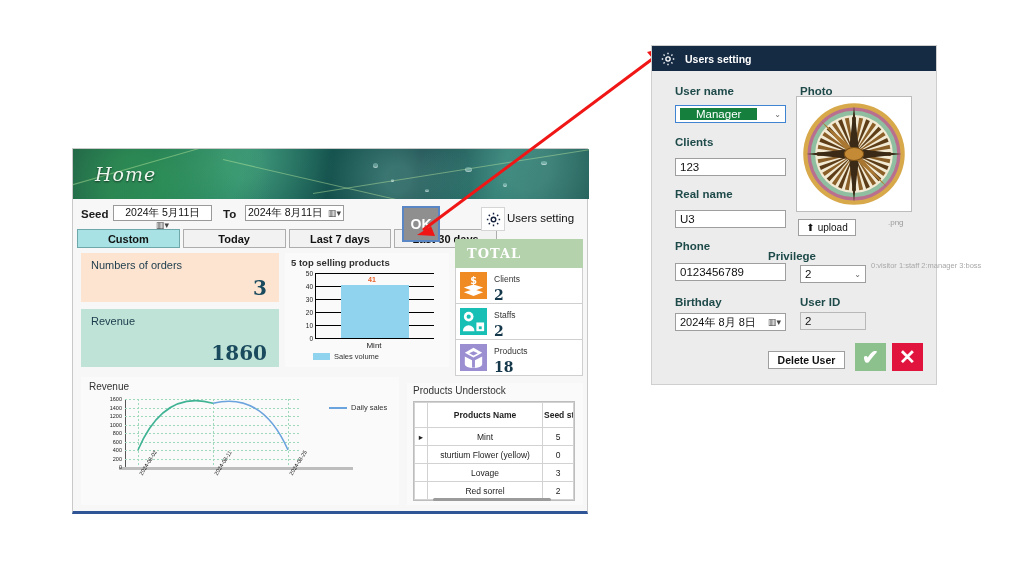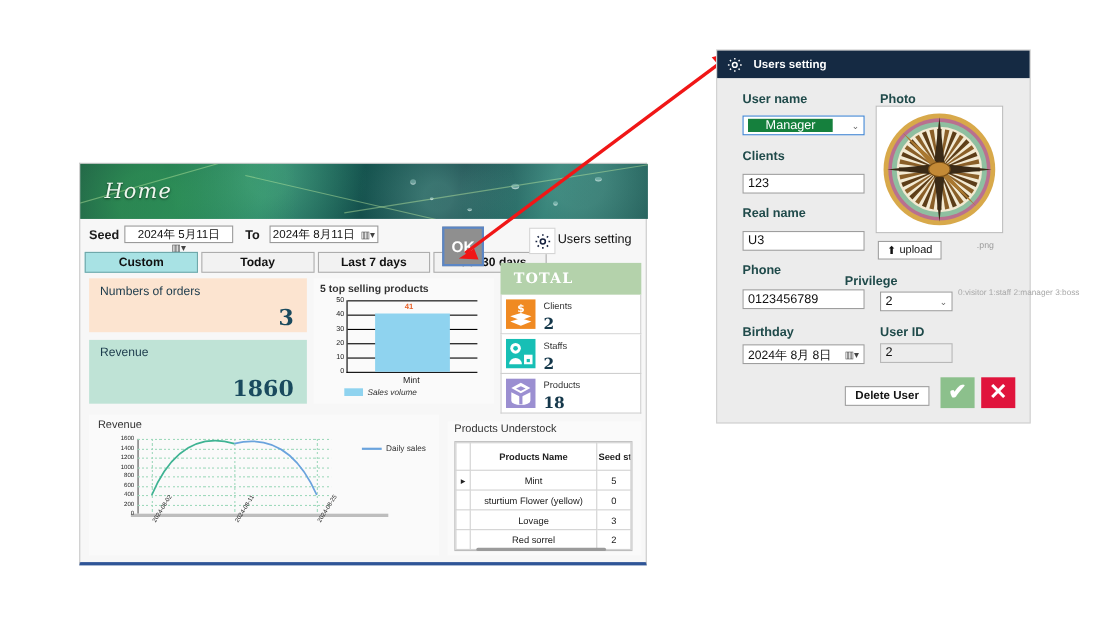--- a/index.html
+++ b/index.html
@@ -69,21 +69,21 @@
   #topsell{position:absolute;left:212px;top:104px;width:164px;height:114px;background:#fafafa;}
   #topsell .ct{position:absolute;left:6px;top:4px;font-size:9.5px;color:#333;font-weight:bold;}
   #tsplot{position:absolute;left:30px;top:20px;width:118px;height:65px;border-left:1px solid #000;border-bottom:1px solid #000;}
   #tsplot .gl{position:absolute;left:0;width:118px;height:1px;background:#000;}
   #tsplot .bar{position:absolute;bottom:0;background:#8fd3ef;}
   .ytick{position:absolute;right:0;font-size:6.5px;color:#222;transform:translateY(-50%);}
   #tsplot .dlbl{position:absolute;font-size:7px;color:#e8622a;font-weight:bold;}
   #ts-xlabel{position:absolute;left:30px;top:88px;width:118px;text-align:center;font-size:8px;color:#222;}
   #ts-legend{position:absolute;left:28px;top:99px;display:flex;align-items:center;gap:4px;}
   #ts-legend .sw{width:17px;height:7px;background:#8fd3ef;}
-  #ts-legend span{font-size:7.5px;color:#333;font-style:italic;}
+  #ts-legend span{font-size:7.5px;color:#333;}
 
   
   #total{position:absolute;left:382px;top:90px;width:128px;height:144px;}
   #total-head{height:29px;background:#b4d2ab;color:#fff;font-size:13px;font-weight:bold;
     font-family:"DejaVu Serif", serif;display:flex;align-items:center;padding-left:12px;letter-spacing:1px;}
   .trow{height:36px;background:#fff;border:1px solid #cfcfcf;border-top:none;display:flex;align-items:center;box-sizing:border-box;}
   .ticon{width:29px;height:29px;margin:0 6px 0 3px;flex:none;display:flex;align-items:center;justify-content:center;}
   .tname{font-size:8.5px;color:#333;line-height:1.1;}
   .tval{font-size:14px;font-weight:bold;color:#14374a;font-family:"DejaVu Serif", serif;line-height:1.1;}
 

